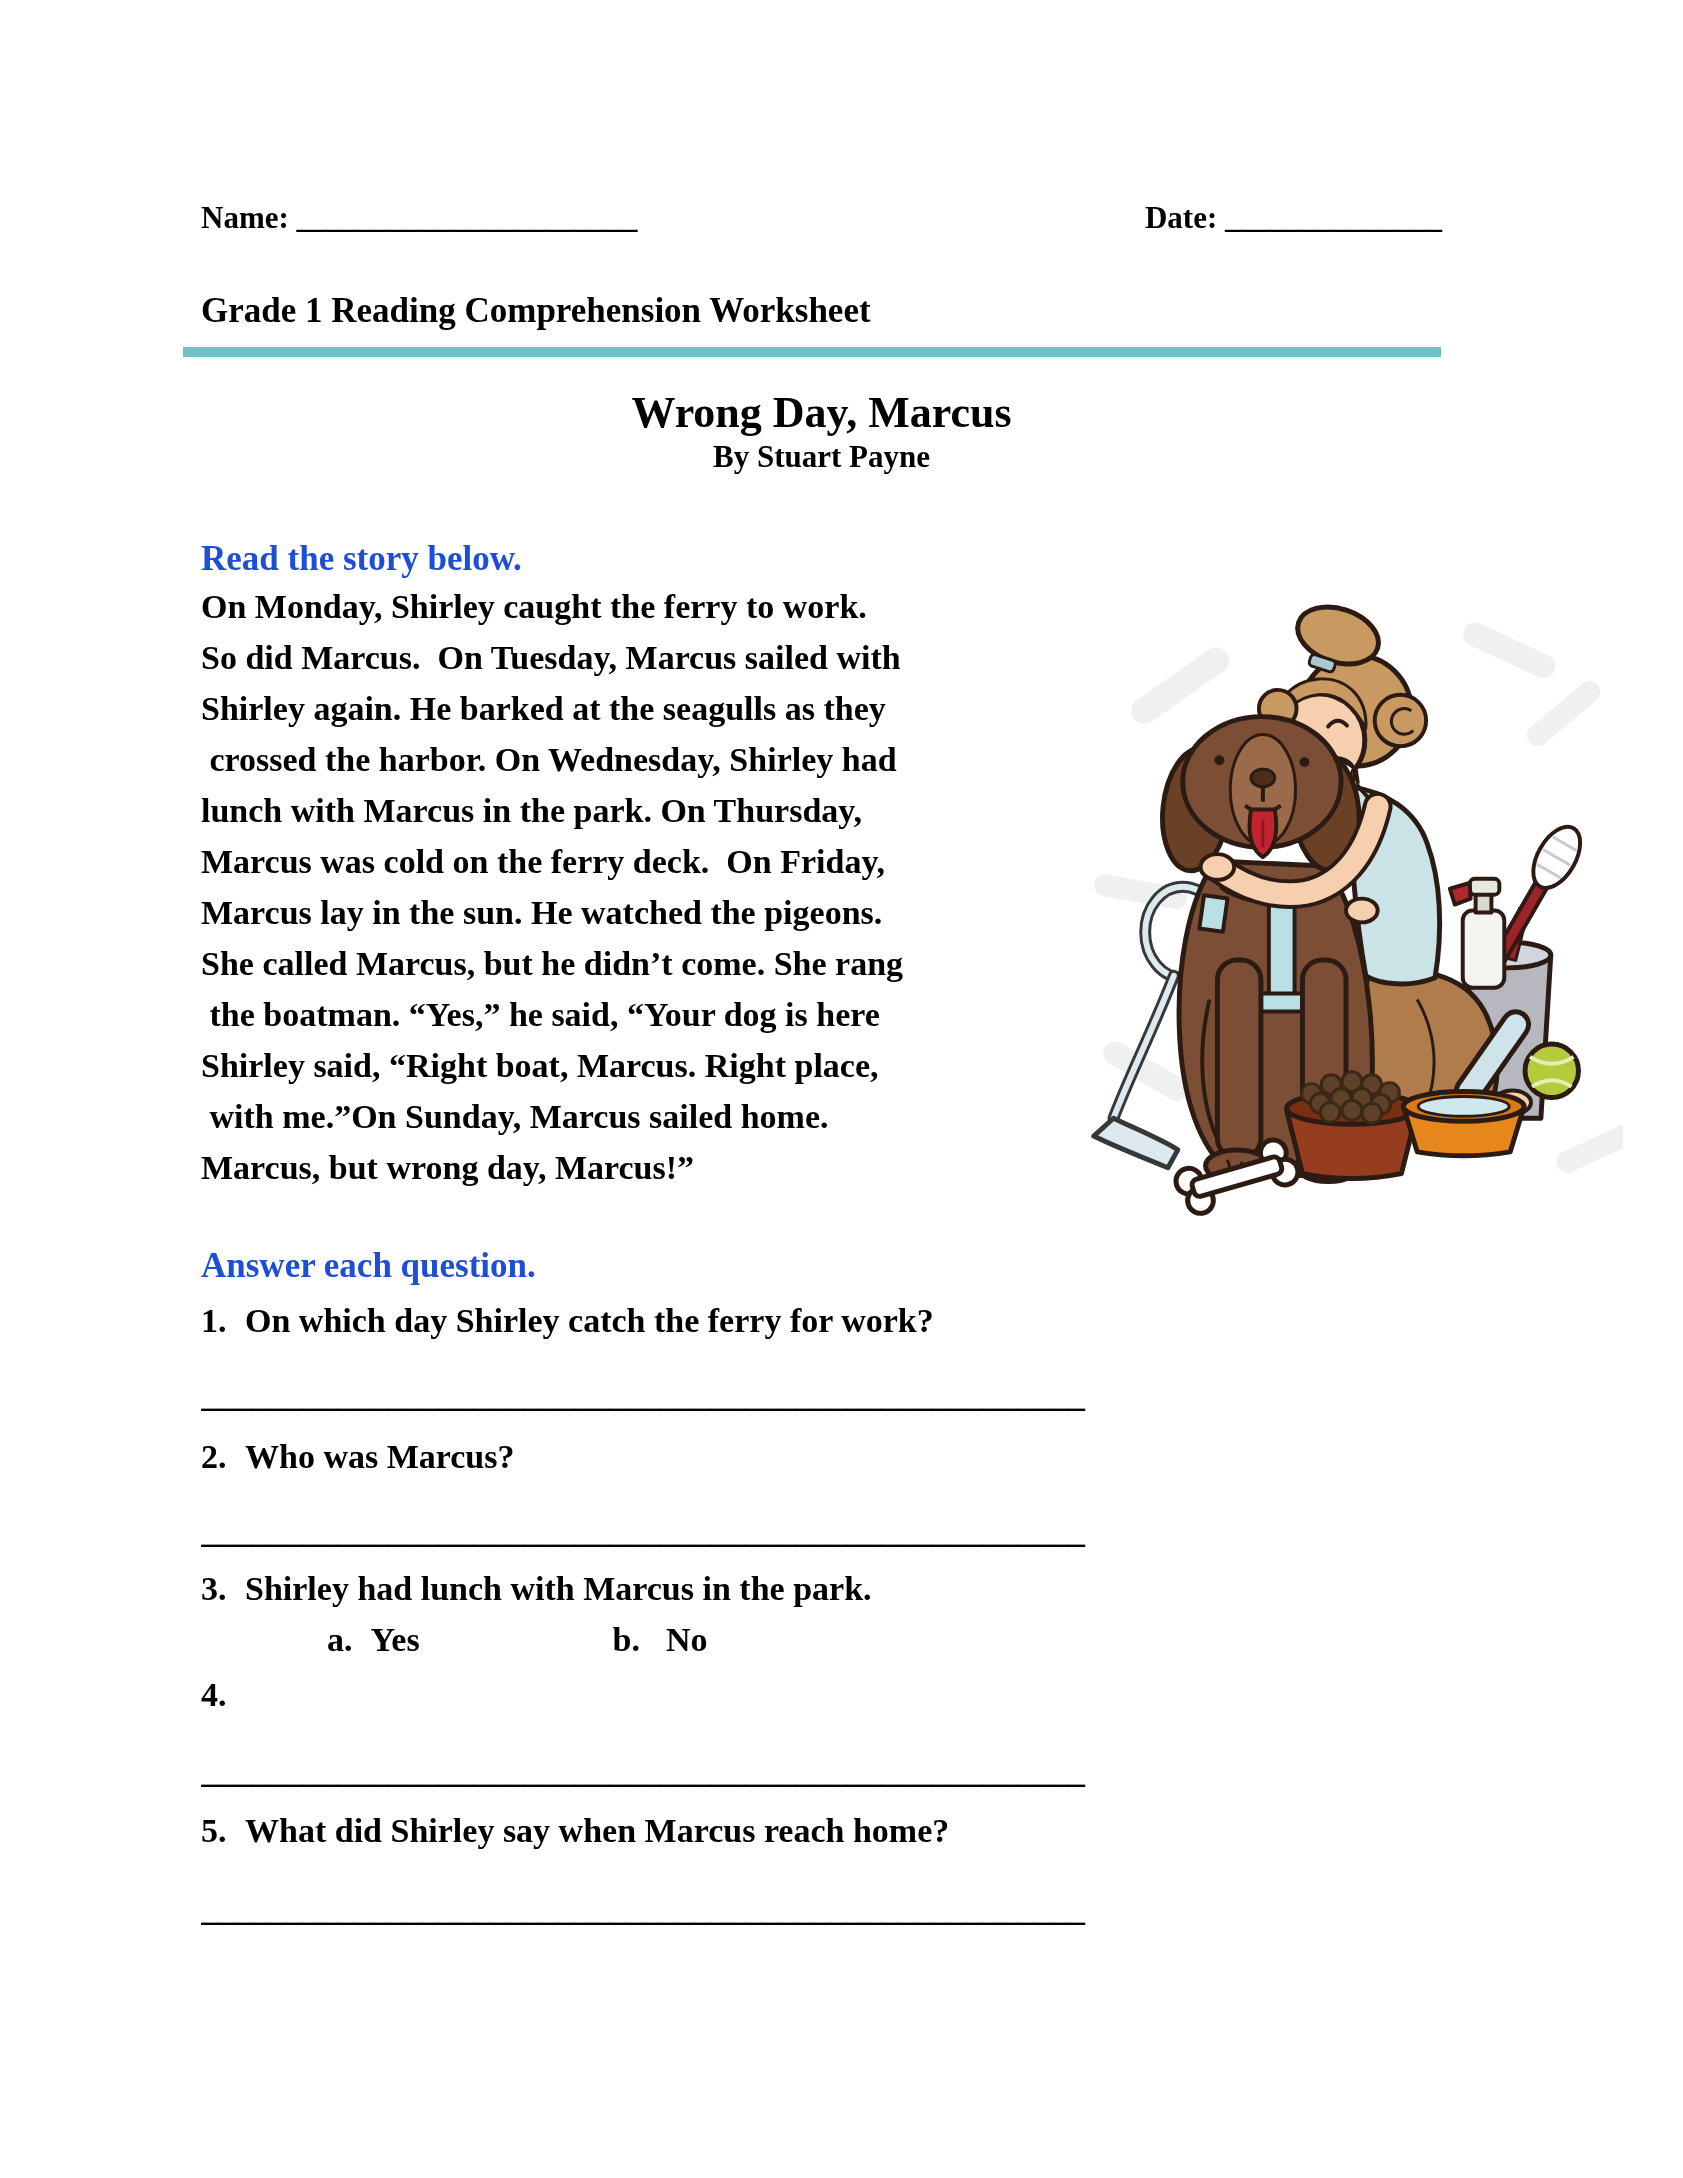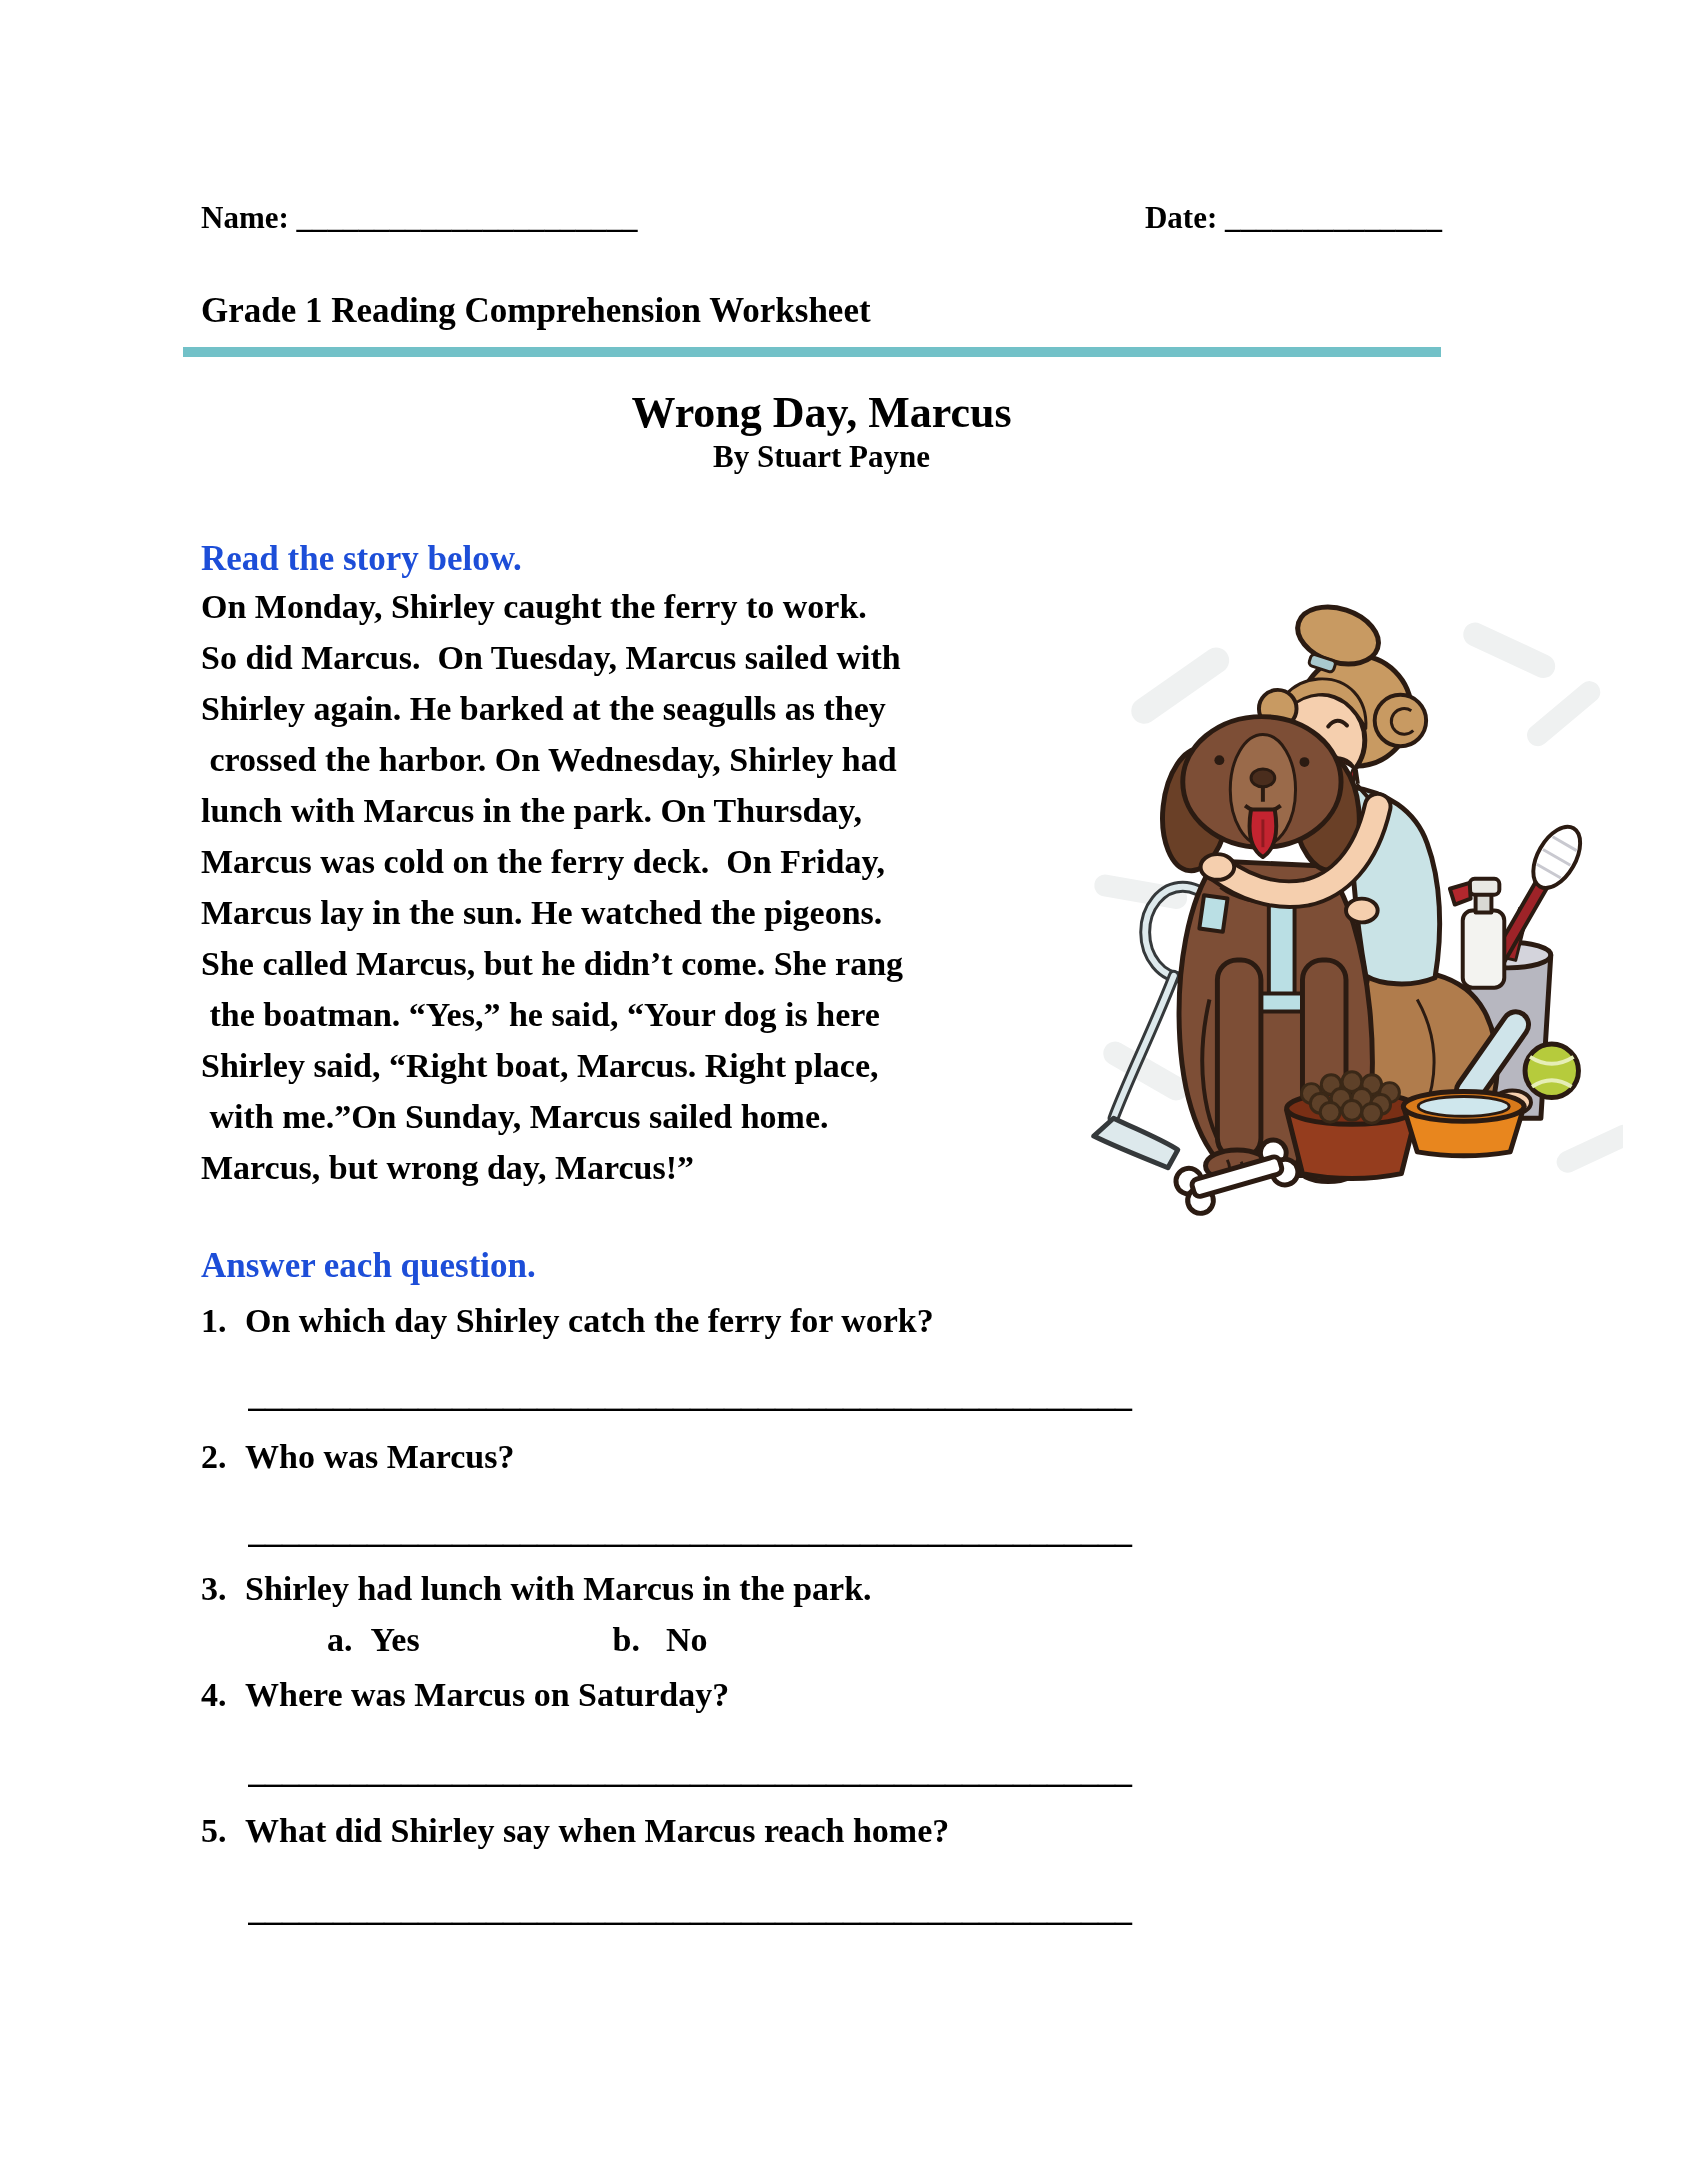--- a/index.html
+++ b/index.html
@@ -15,21 +15,21 @@
   .title{margin:30px 0 0 0;text-align:center;font-size:44px;line-height:51px;font-weight:700;}
   .byline{text-align:center;font-size:31px;line-height:38px;}
   .section-heading{margin:61px 0 0 0;font-size:35px;line-height:44px;color:#1d4ed8;font-weight:700;}
   .story{font-size:34px;line-height:51px;}
   .story-line{white-space:pre;}
   .questions{font-size:34px;}
   .questions-heading{margin-top:51px;}
   .q-row{display:flex;line-height:46px;}
   .q-num{width:44px;flex:none;}
   .q1{margin-top:10px}.q2{margin-top:16px}.q3{margin-top:12px}.q4{margin-top:10px}.q5{margin-top:14px}
-  .blank-line{margin-left:47px;width:946px;height:46px;line-height:46px;overflow:hidden;white-space:nowrap;}
+  .blank-line{width:946px;height:46px;line-height:46px;overflow:hidden;white-space:nowrap;}
   .b1{margin-top:28px}.b2{margin-top:28px}.b4{margin-top:30px}.b5{margin-top:32px}
   .options{display:flex;line-height:44px;margin-top:6px;margin-left:126px;}
   .opt-a-text{margin-left:18px;}
   .opt-b-label{margin-left:193px;}
   .opt-b-text{margin-left:26px;}
   .illustration{position:absolute;left:1069px;top:584px;width:554px;height:653px;}
 </style>
 </head>
 <body>
 
@@ -92,21 +92,20 @@
       </div>
       <div class="options">
         <span>a.</span>
         <span class="opt-a-text">Yes</span>
         <span class="opt-b-label">b.</span>
         <span class="opt-b-text">No</span>
       </div>
 
       <div class="q-row q4">
         <span class="q-num">4.</span>
-        <span>Where was Marcus on Saturday?</span>
       </div>
       <div class="blank-line b4">____________________________________________________</div>
 
       <div class="q-row q5">
         <span class="q-num">5.</span>
         <span>What did Shirley say when Marcus reach home?</span>
       </div>
       <div class="blank-line b5">____________________________________________________</div>
 
     </div>

